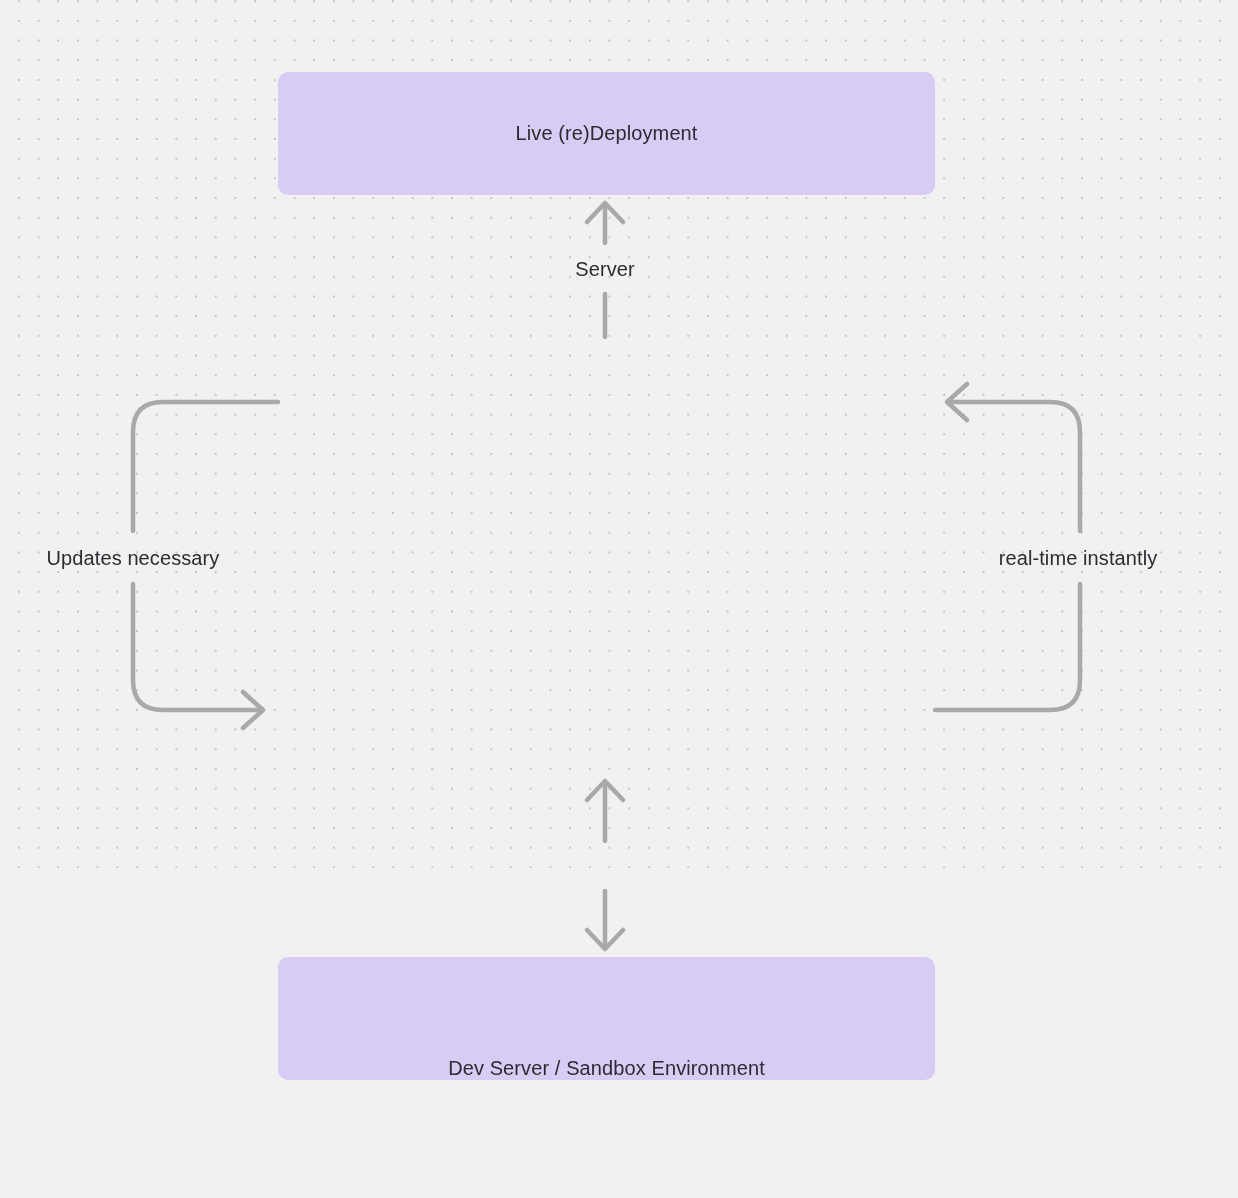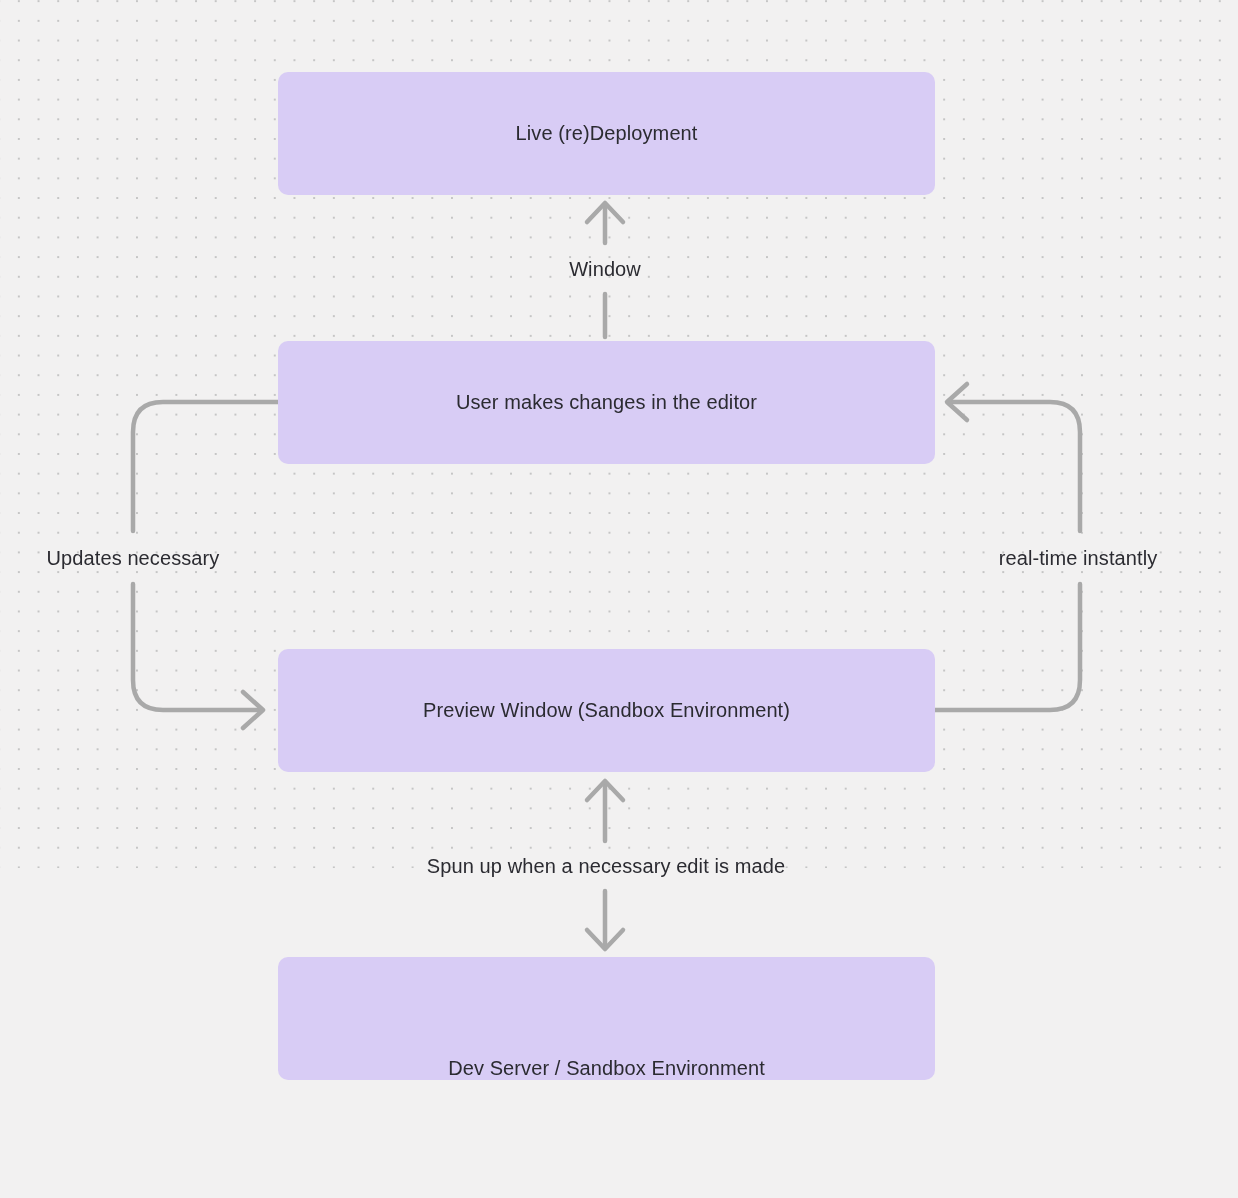--- a/index.html
+++ b/index.html
@@ -95,30 +95,23 @@
       <path d="M 587 800 L 605 781 L 623 800"></path>
       <path d="M 605 891 L 605 944"></path>
       <path d="M 587 930 L 605 949 L 623 930"></path>
     </g>
   </svg>
 
   <div class="node" id="node-live">
     <span>Live (re)Deployment</span>
   </div>
 
-  <div class="node" id="node-editor">
-    <span>User makes changes in the editor</span>
-  </div>
 
-  <div class="node" id="node-preview">
-    <span>Preview Window (Sandbox Environment)</span>
-  </div>
 
   <div class="node" id="node-devserver">
     <span>Dev Server / Sandbox Environment</span>
   </div>
 
-  <div class="edge-label" id="label-publish">Window</div>
+  <div class="edge-label" id="label-publish">Server</div>
   <div class="edge-label" id="label-updates">Updates necessary</div>
   <div class="edge-label" id="label-realtime">real-time instantly</div>
-  <div class="edge-label" id="label-spunup">Spun up when a necessary edit is made</div>
 
 </div>
 
 </body></html>

